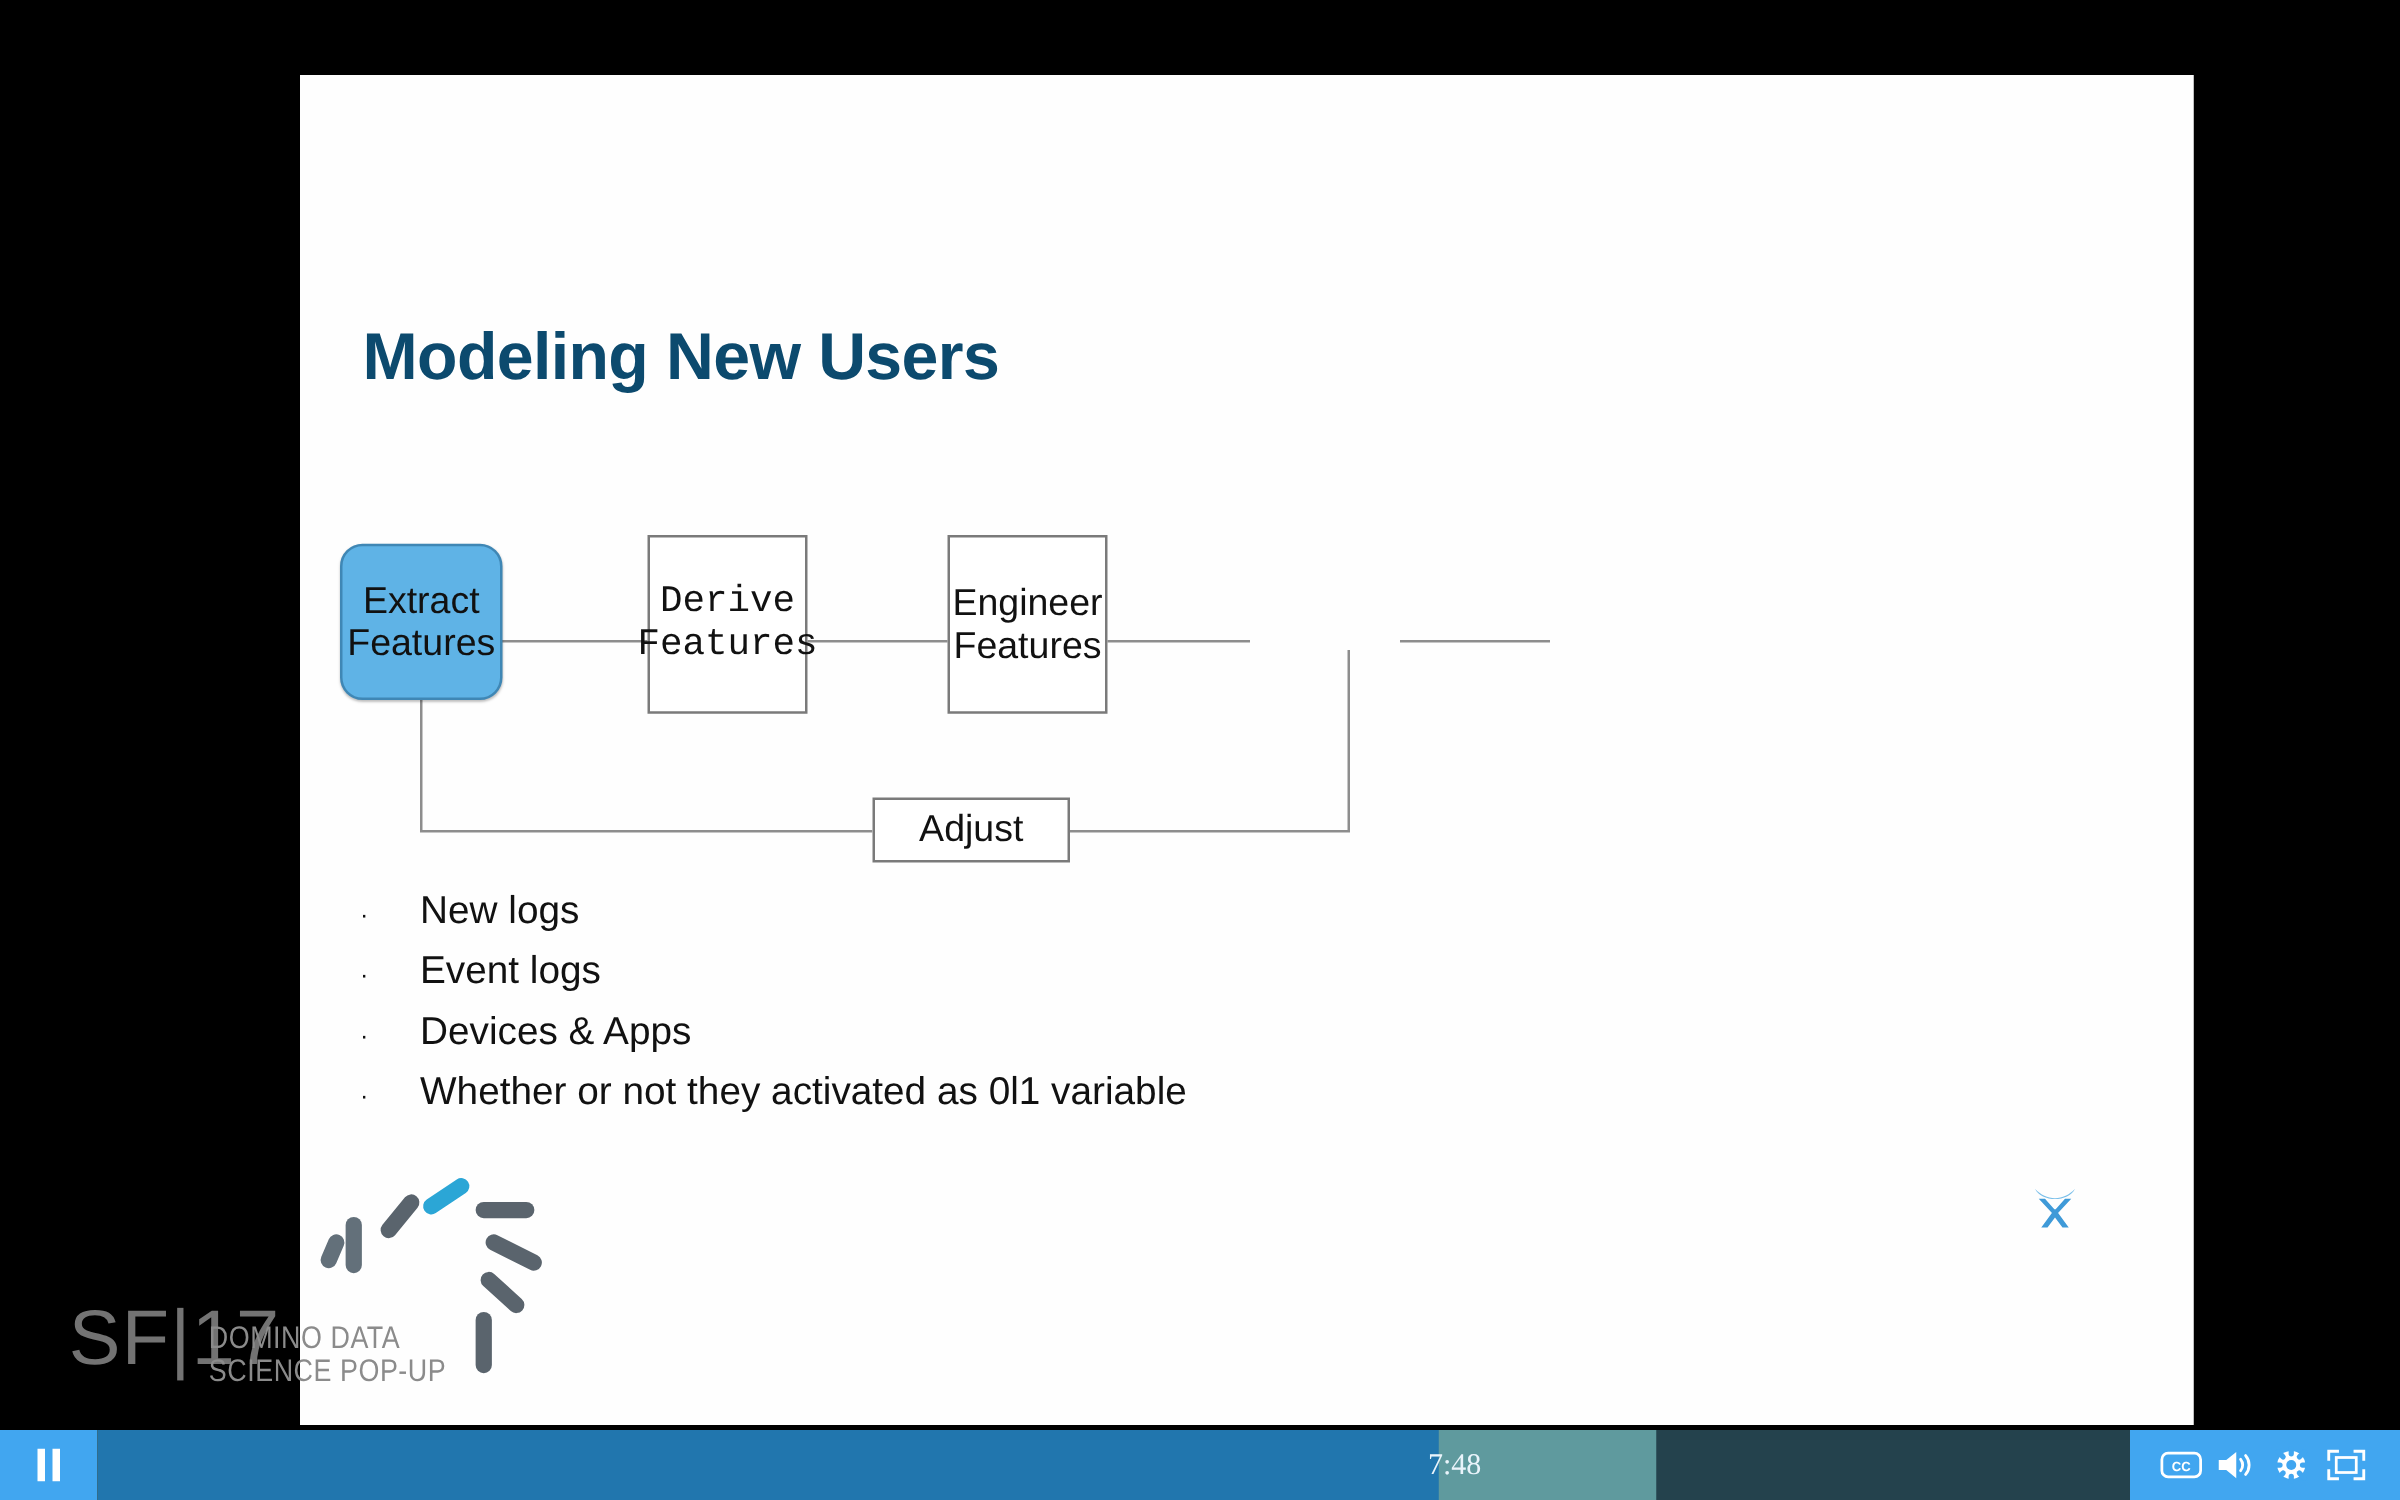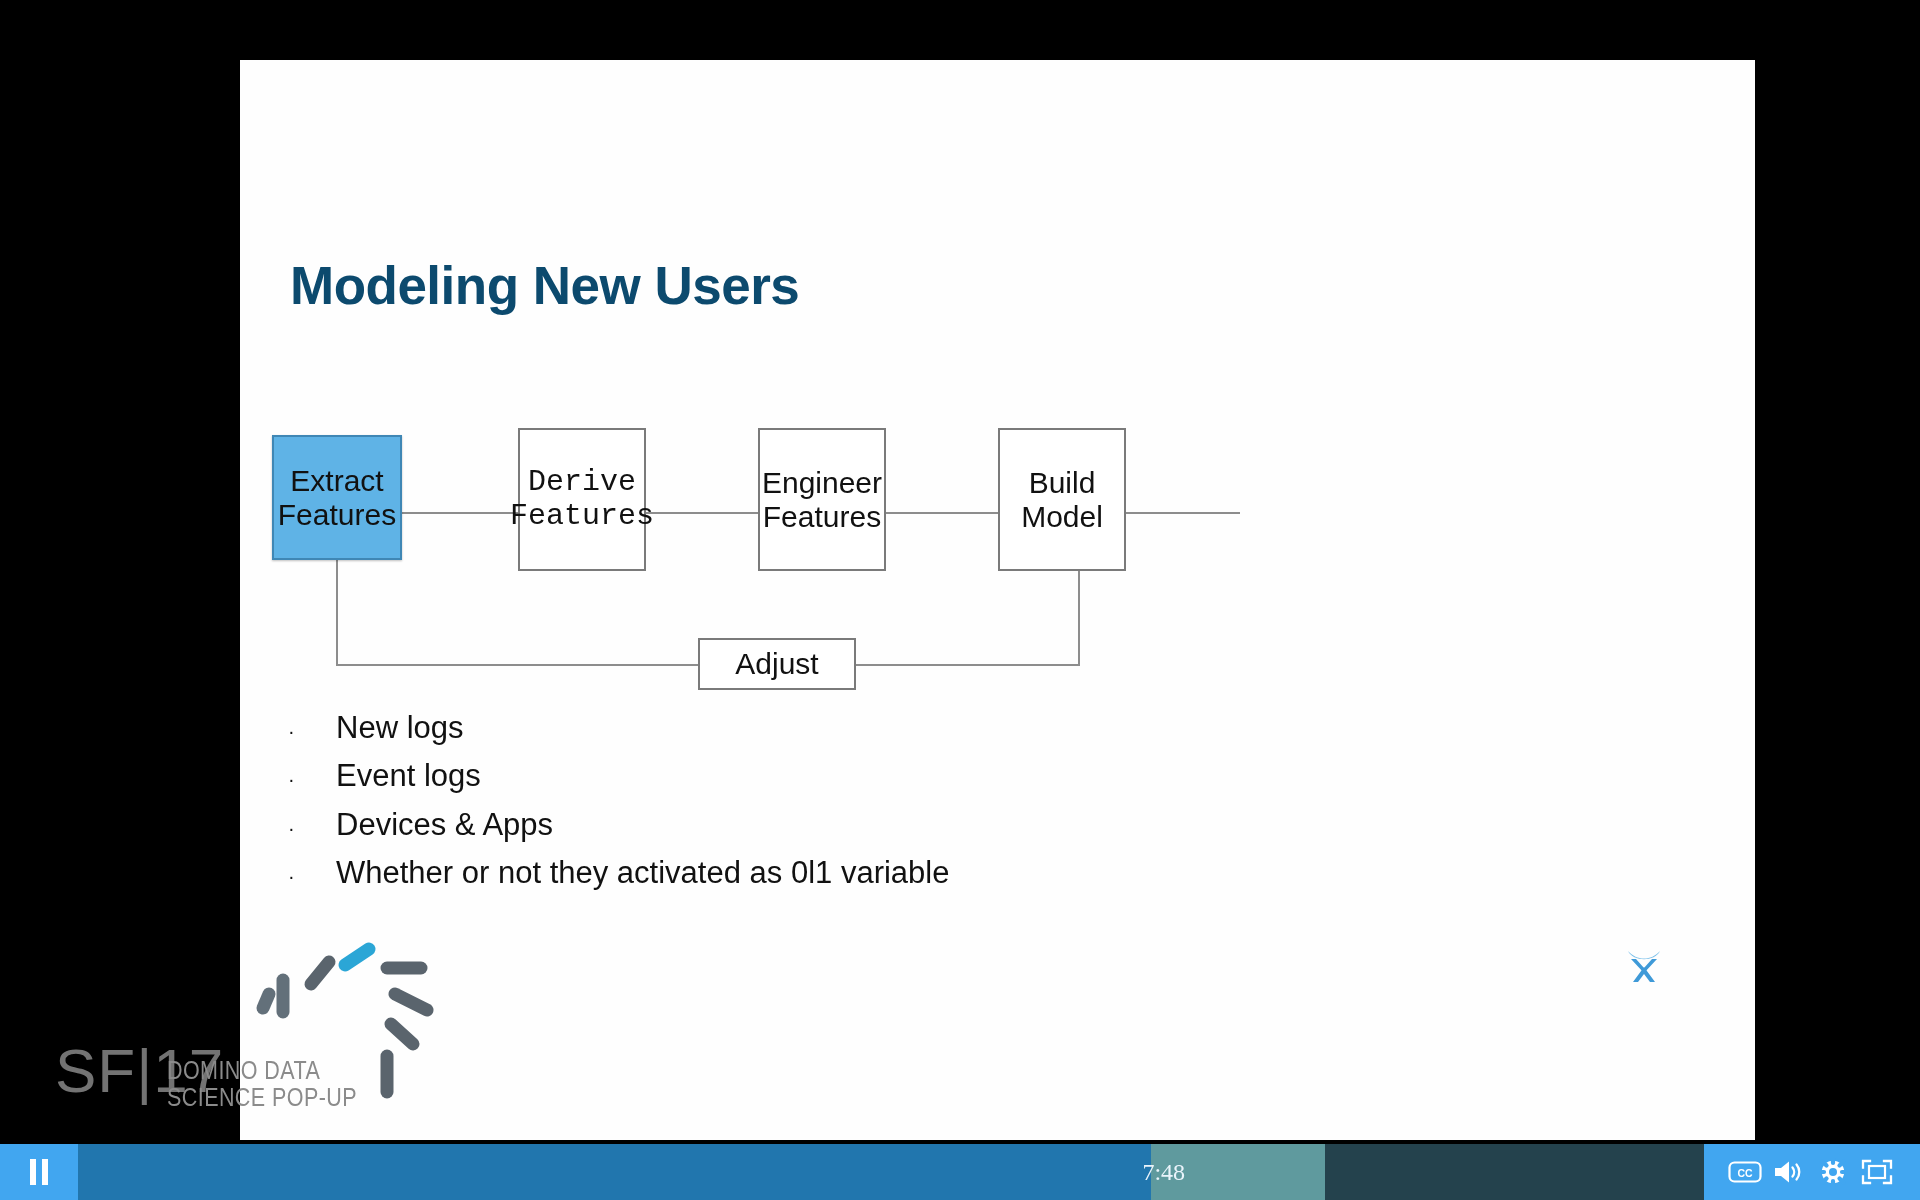--- a/index.html
+++ b/index.html
@@ -46,20 +46,21 @@
     color: #111;
     font-size: 30px;
     line-height: 1.12;
     text-align: center;
     z-index: 3;
   }
   .flow-box.accent {
     background: #5fb3e6;
     border-color: #3f87b5;
     box-shadow: 0 1px 2px rgba(0,0,0,.25);
+    border-radius: 18px;
   }
   .flow-box span { display: block; white-space: nowrap; }
 
   .connector {
     position: absolute;
     background: #8d8d8d;
     z-index: 1;
   }
   .connector.h { height: 2px; }
   .connector.v { width: 2px; }
@@ -208,24 +209,20 @@
       <div class="flow-box" style="left:278px; top:368px; width:128px; height:143px;font-family:Liberation Mono, monospace;">
         <span>Derive</span>
         <span>Features</span>
       </div>
 
       <div class="flow-box" style="left:518px; top:368px; width:128px; height:143px;">
         <span>Engineer</span>
         <span>Features</span>
       </div>
 
-      <div class="flow-box" style="left:758px; top:368px; width:128px; height:143px;">
-        <span>Build</span>
-        <span>Model</span>
-      </div>
 
 
       <div class="flow-box" style="left:458px; top:578px; width:158px; height:52px;">
         <span>Adjust</span>
       </div>
     </div>
 
     <div id="bullets">
       <div class="bullet-row">
         <span class="bullet-dot">·</span>

